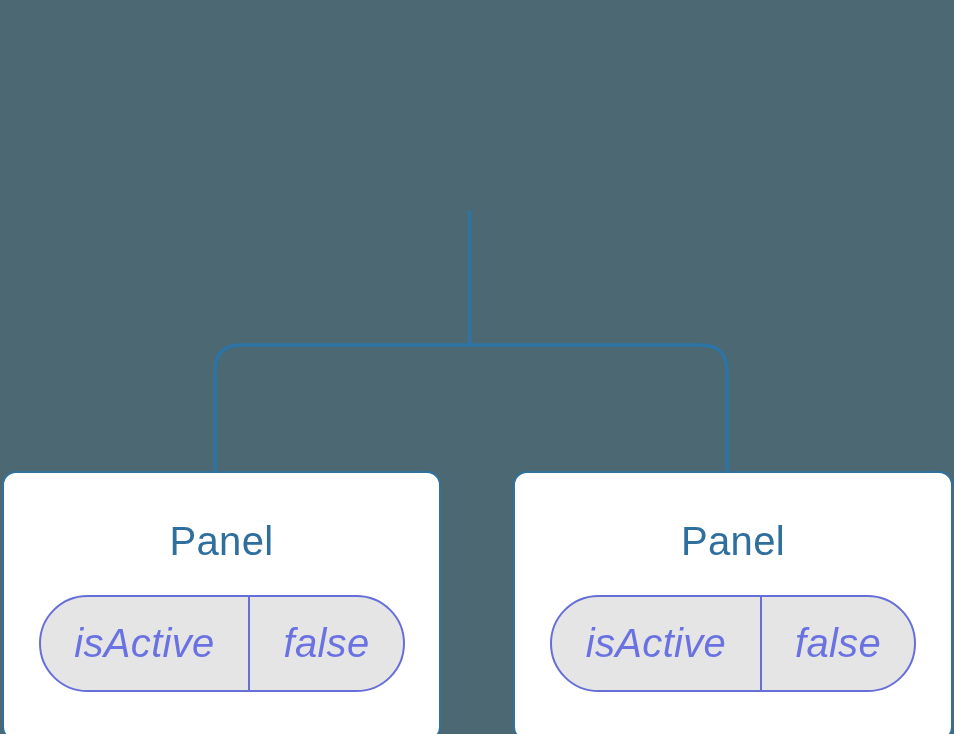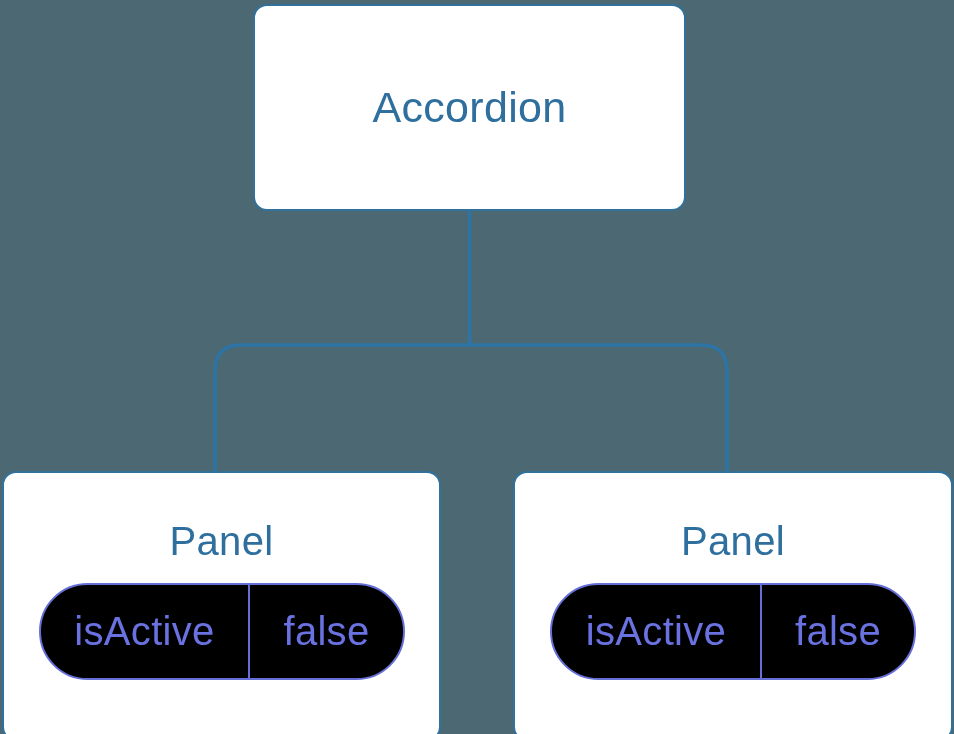--- a/index.html
+++ b/index.html
@@ -57,31 +57,32 @@
     left: 0;
     width: 100%;
     text-align: center;
     font-size: 40px;
     font-weight: 500;
     color: #2E6F9E;
     letter-spacing: 0.3px;
   }
   .prop-pill {
     position: absolute;
-    top: 110px;
+    top: 122px;
     left: 50%;
     transform: translateX(-50%);
     width: 366px;
     height: 97px;
     border: 2.5px solid #666FD8;
     border-radius: 48.5px;
     box-sizing: border-box;
     display: flex;
     overflow: hidden;
-    background: #000000;
+    background: #e5e5e5;
+    font-style: italic;
   }
   .pill-cell {
     display: flex;
     align-items: center;
     justify-content: center;
     font-size: 40px;
     color: #6A72E2;
     letter-spacing: 0.3px;
   }
   .pill-name {
@@ -97,23 +98,20 @@
 </head>
 <body>
 
 <div class="canvas">
 
   <svg class="connectors" viewBox="0 0 954 734" xmlns="http://www.w3.org/2000/svg">
     <path d="M469.5 210 V 345" stroke="#2D74A6" stroke-width="3.5" fill="none"></path>
     <path d="M215 472 V 371 Q 215 345 241 345 H 701 Q 727 345 727 371 V 472" stroke="#2D74A6" stroke-width="3.5" fill="none"></path>
   </svg>
 
-  <div class="node node-root">
-    <span class="root-title">Accordion</span>
-  </div>
 
   <div class="node node-panel panel-left">
     <div class="panel-title">Panel</div>
     <div class="prop-pill">
       <div class="pill-cell pill-name">isActive</div>
       <div class="pill-cell pill-value">false</div>
     </div>
   </div>
 
   <div class="node node-panel panel-right">

